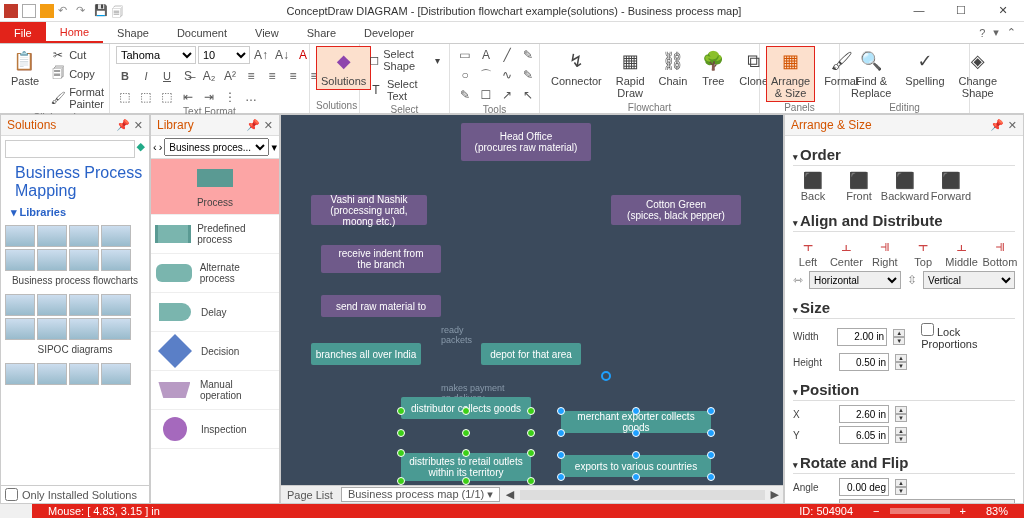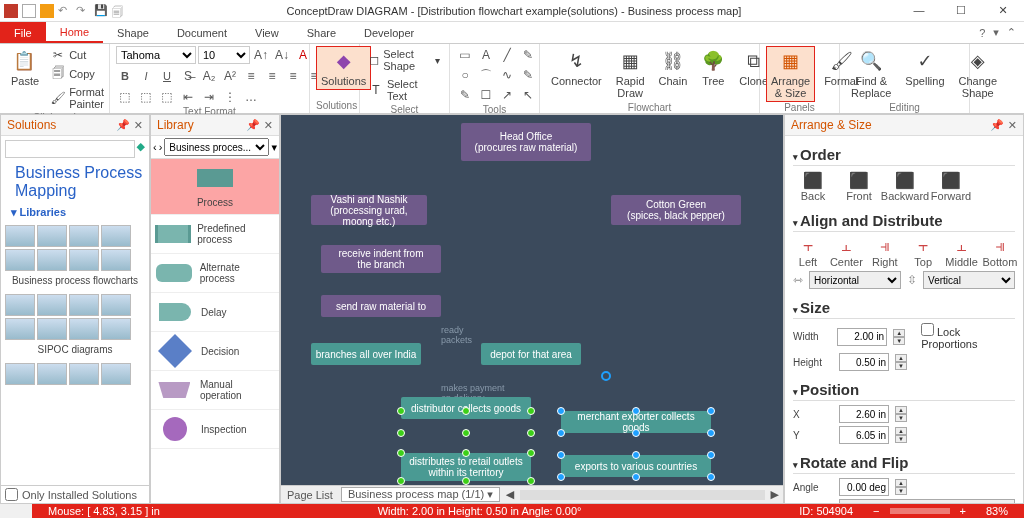--- a/index.html
+++ b/index.html
@@ -576,20 +576,19 @@
             <select class="arr-sel"><option>Center-Center</option></select>
           </div>
       </div>
     </div>
   </div>
 </div>
 
 <div class="status">
   <span class="seg">Mouse: [ 4.83, 3.15 ] in</span>
   <span class="spacer"></span>
-  <span class="seg">Width: 2.00 in   Height: 0.50 in   Angle: 0.00°</span>
   <span class="spacer"></span>
   <span class="seg">ID: 504904</span>
   <span class="seg">−</span>
   <span class="seg" style="width:60px;height:6px;background:rgba(255,255,255,.4);padding:0"></span>
   <span class="seg">+</span>
   <span class="seg">83%</span>
 </div>
 
 </body></html>

